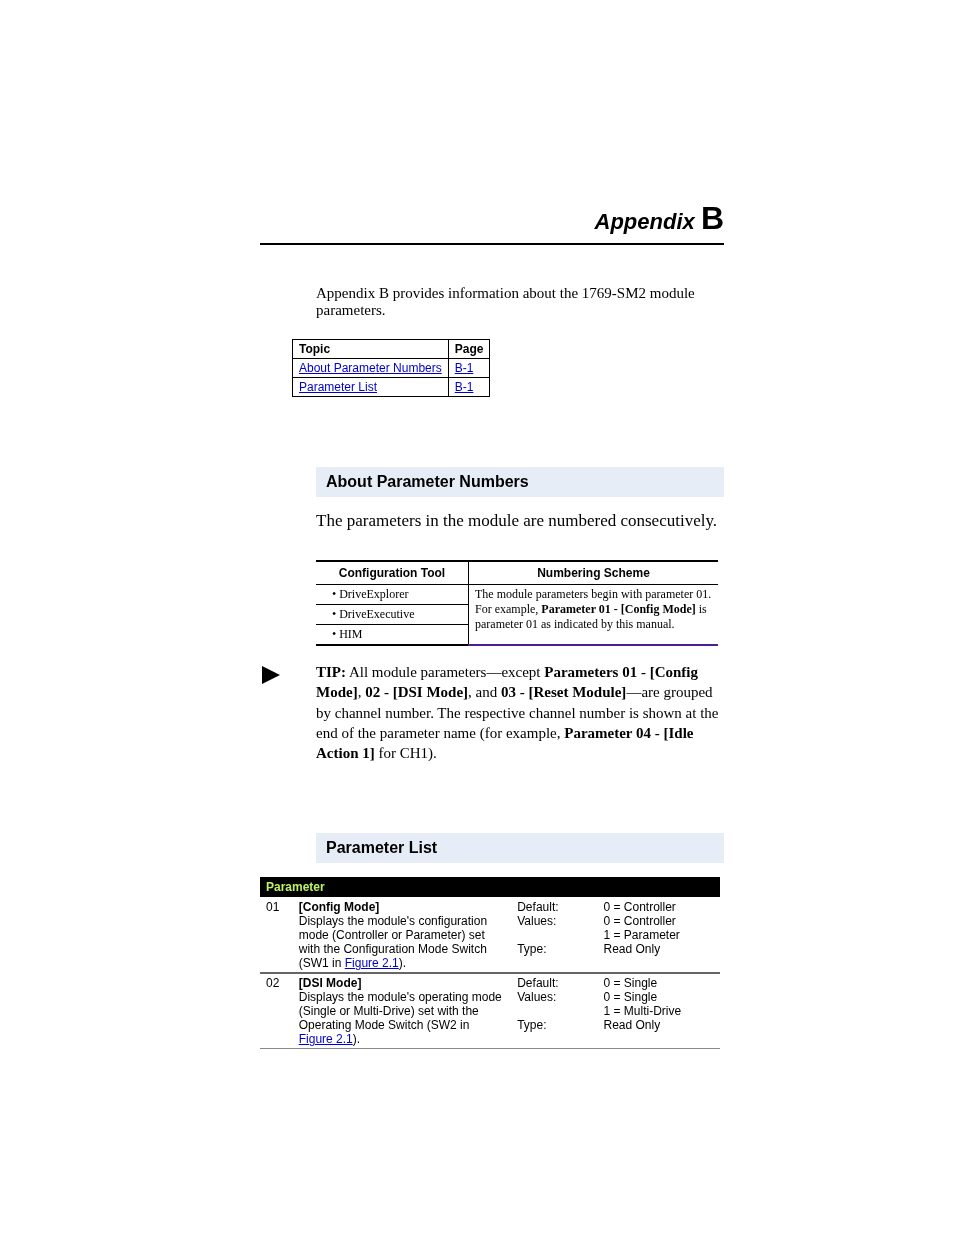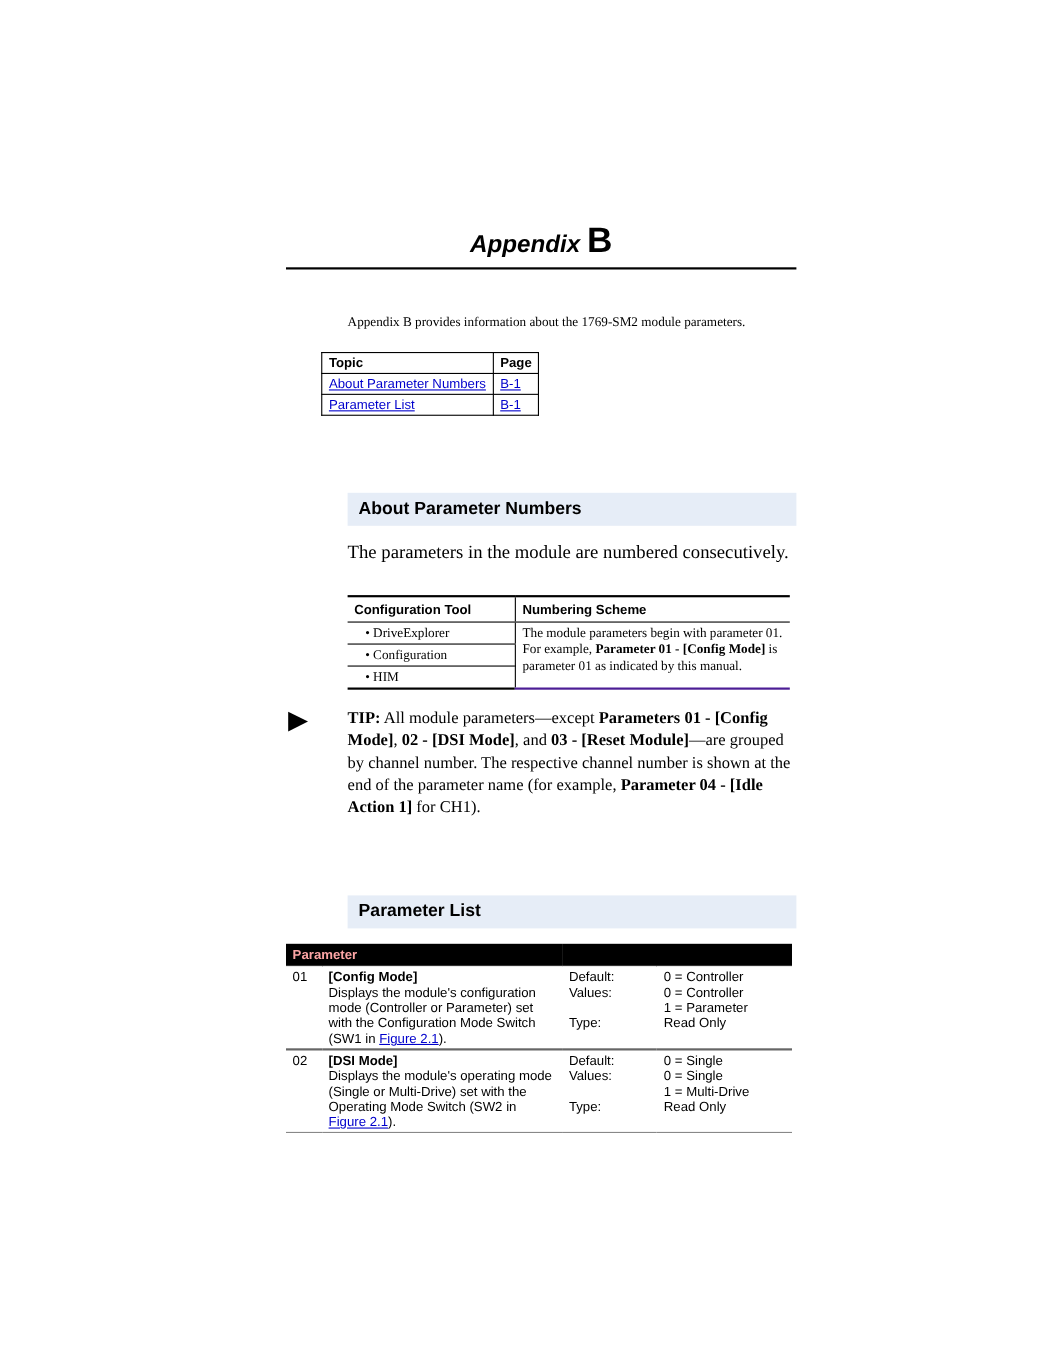--- a/index.html
+++ b/index.html
@@ -10,21 +10,21 @@
     color: #000;
   }
   .page {
     width: 954px;
     height: 1235px;
     position: relative;
     box-sizing: border-box;
     padding: 200px 230px 60px 260px;
   }
   .appendix-hdr {
-    text-align: center;
+    text-align: right;
     font-family: Arial, Helvetica, sans-serif;
     font-style: italic;
     font-weight: bold;
     font-size: 22px;
     margin-bottom: 6px;
   }
   .appendix-hdr .big-b {
     font-size: 32px;
     font-style: normal;
     font-weight: bold;
@@ -34,21 +34,21 @@
     margin-bottom: 40px;
   }
   .title {
     font-family: Arial, Helvetica, sans-serif;
     font-weight: bold;
     font-size: 28px;
     margin-bottom: 50px;
     margin-left: 56px;
   }
   .intro {
-    font-size: 12px;
+    font-size: 15px;
     margin-left: 56px;
     margin-bottom: 20px;
   }
   .topic-table {
     margin-left: 32px;
     border-collapse: collapse;
     font-family: Arial, Helvetica, sans-serif;
     font-size: 12px;
   }
   .topic-table th, .topic-table td {
@@ -80,21 +80,21 @@
     margin-left: 56px;
     border-collapse: collapse;
     font-family: Arial, Helvetica, sans-serif;
     font-size: 12px;
     width: 402px;
   }
   .config-table th {
     border-top: 2px solid #000;
     border-bottom: 1px solid #000;
     border-left: 1px solid #000;
-    text-align: left;
+    text-align: center;
     padding: 4px 6px;
     font-weight: bold;
   }
   .config-table td {
     border-left: 1px solid #000;
     padding: 2px 6px;
     vertical-align: top;
     font-family: Liberation Serif, serif;
   }
   .config-table tr.last td {
@@ -123,21 +123,21 @@
   }
   .param-table {
     margin-left: 0;
     border-collapse: collapse;
     font-family: Arial, Helvetica, sans-serif;
     font-size: 12px;
     width: 460px;
   }
   .param-table thead th {
     background: #000;
-    color: #fca5a5;
+    color: #bef264;
     font-weight: bold;
     text-align: left;
     padding: 3px 6px;
   }
   .param-table thead th.super {
     border-bottom: 1px solid #fff;
   }
   .param-table tbody td {
     padding: 2px 6px;
     vertical-align: top;
@@ -199,21 +199,21 @@
       <th style="width:140px">Configuration Tool</th>
       <th>Numbering Scheme</th>
     </tr>
     <tr class="toprow">
       <td style="border-bottom:1px solid #000;"><span class="bullet">DriveExplorer</span></td>
       <td rowspan="3" class="scheme" style="border-bottom:2px solid #4c1d95;">
         <span>The module parameters begin with parameter 01. For example, </span><b>Parameter 01 - [Config Mode]</b><span> is parameter 01 as indicated by this manual.</span>
       </td>
     </tr>
     <tr>
-      <td style="border-bottom:1px solid #000;"><span class="bullet">Configuration</span></td>
+      <td style="border-bottom:1px solid #000;"><span class="bullet">DriveExecutive</span></td>
     </tr>
     <tr class="last">
       <td><span class="bullet">HIM</span></td>
     </tr>
   </tbody>
     </table>
 
   <div class="tip-block">
     <span class="tip-icon">
       <svg width="22" height="22" viewBox="0 0 22 22">

